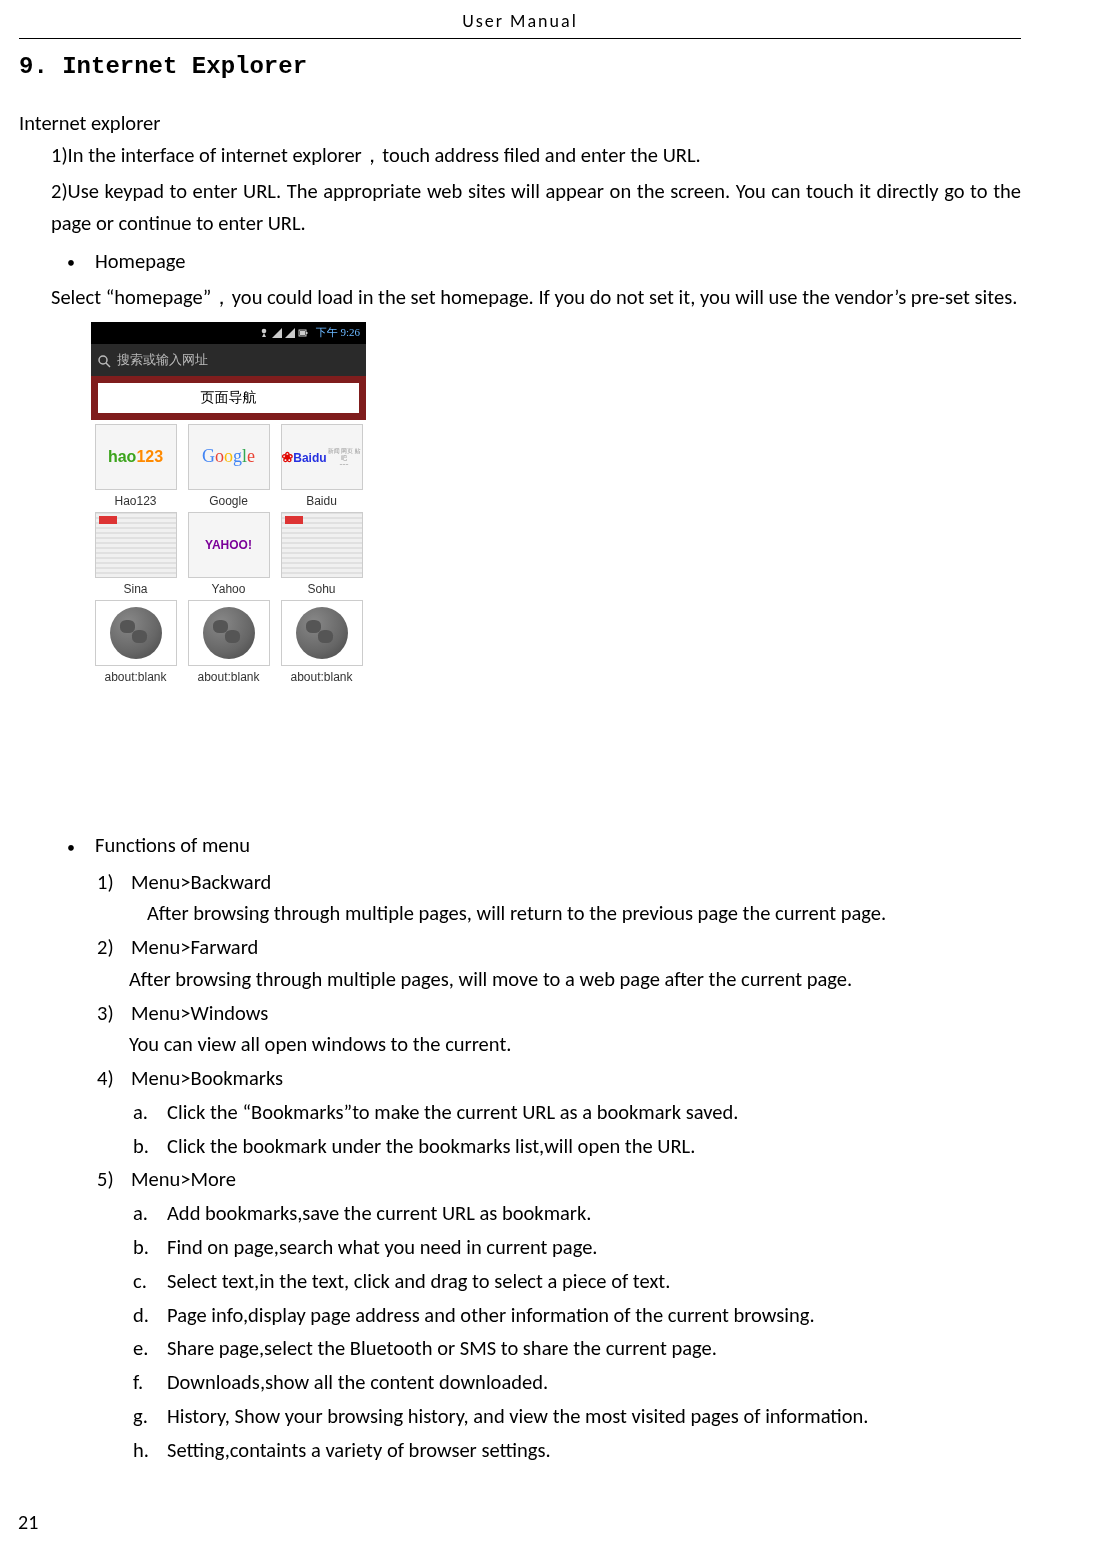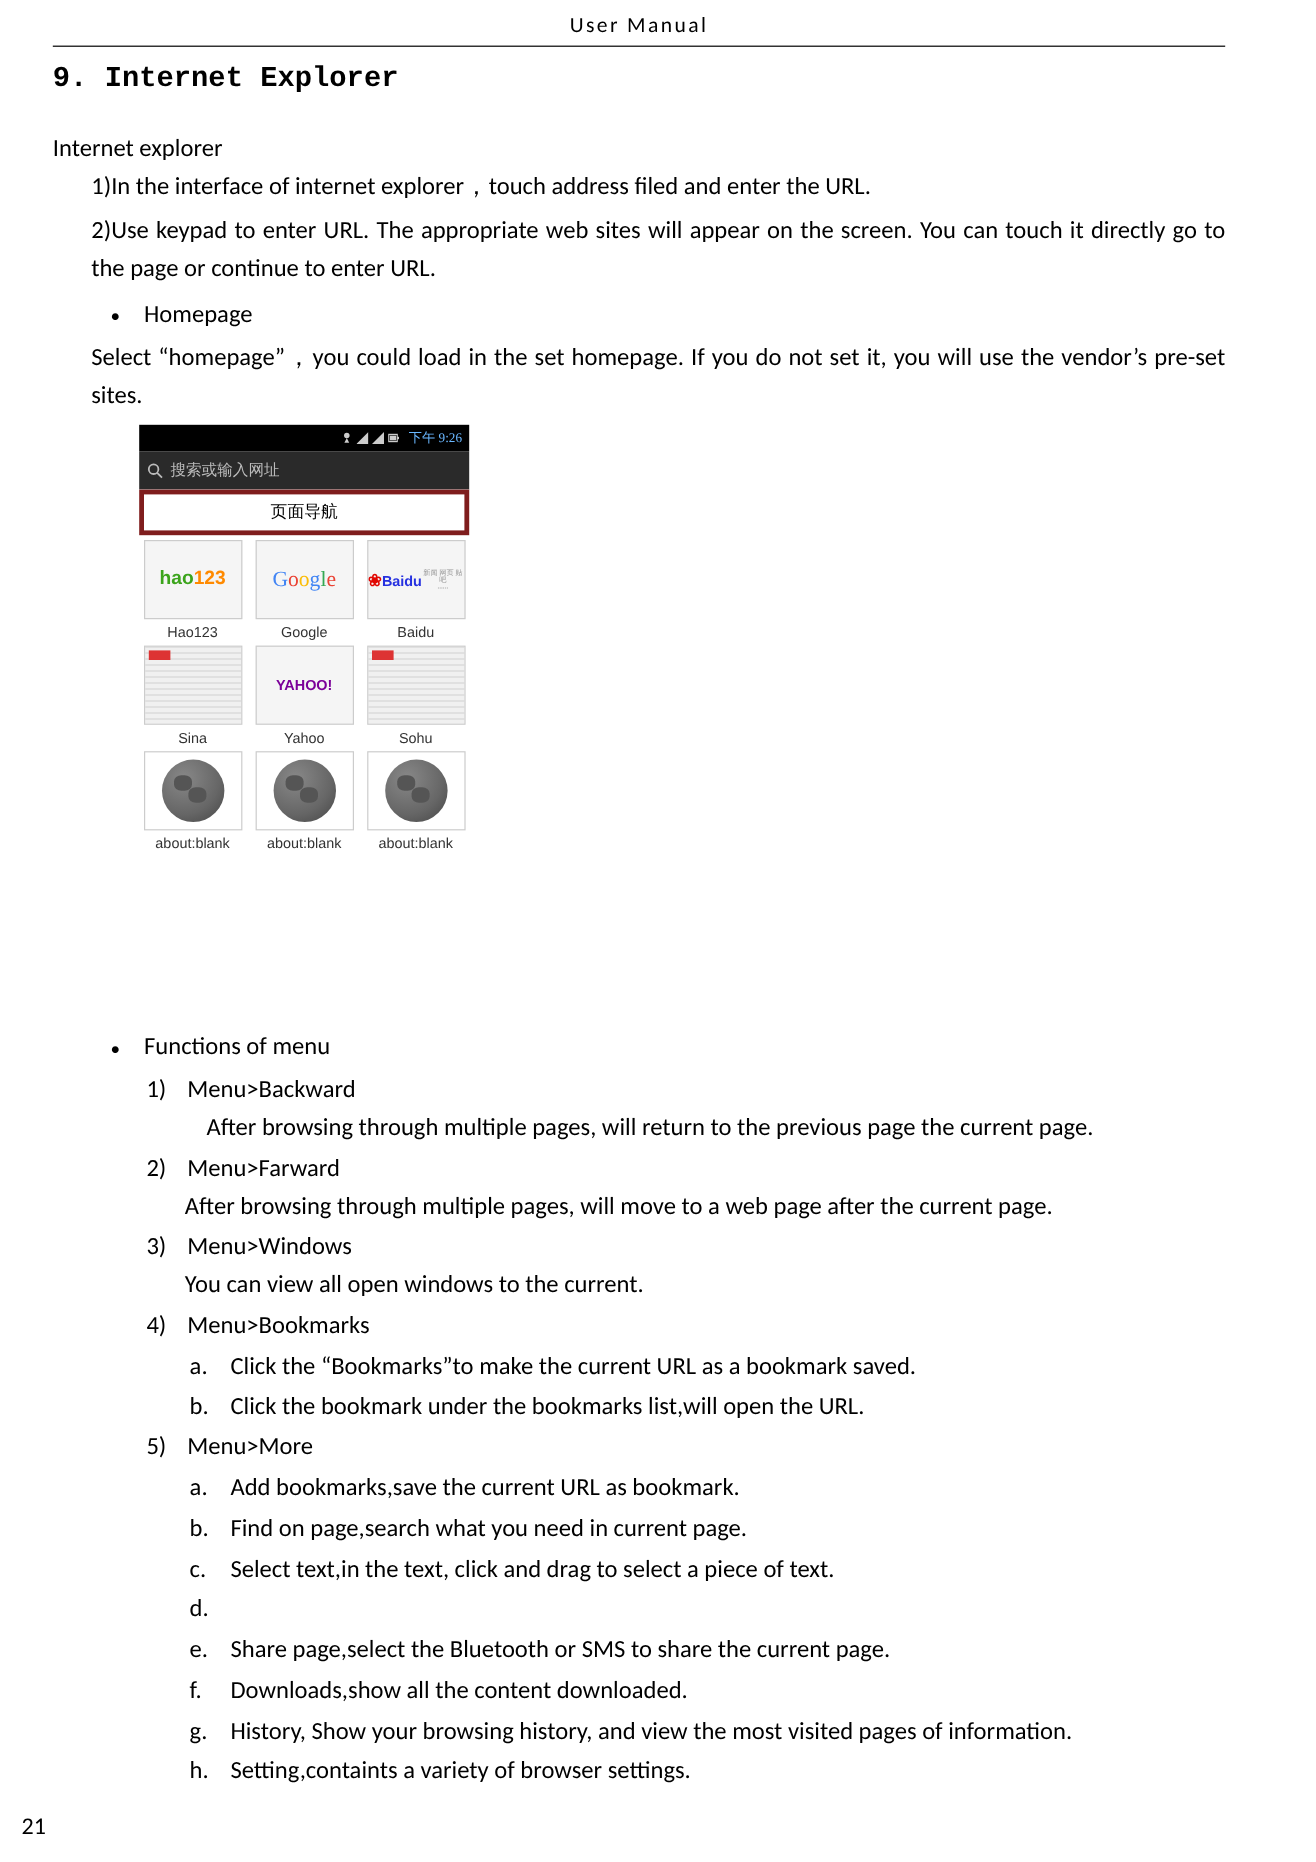--- a/index.html
+++ b/index.html
@@ -7,21 +7,21 @@
     padding: 0;
     font-family: Calibri, Arial, sans-serif;
     background: #fff;
     color: #000;
   }
   .page {
     width: 1061px;
     height: 1552px;
     position: relative;
     box-sizing: border-box;
-    padding: 10px 40px 40px 44px;
+    padding: 10px 40px 40px 19px;
   }
   .header-title {
     text-align: center;
     font-size: 18px;
     letter-spacing: 2px;
     margin-bottom: 6px;
   }
   .header-rule {
     border: none;
     border-top: 1px solid #000;
@@ -106,21 +106,21 @@
     display:flex;
     align-items:center;
     height:32px;
     padding:0 6px;
     gap:6px;
   }
   .addr-ic{width:14px;height:14px;display:inline-block;}
   .addr-text{color:#bbb;font-size:13px;}
   .nav-title{
     background:#fff;
-    border:4px solid #7f1d1d;
+    border:7px solid #7f1d1d;
     text-align:center;
     font-size:14px;
     padding:6px 0;
     font-family: "Microsoft YaHei","SimHei",sans-serif;
   }
   .thumb-grid{
     display:grid;
     grid-template-columns: repeat(3,1fr);
     gap:4px;
     margin-top:4px;
@@ -351,20 +351,21 @@
       <div class="sub-item-row">
         <span class="sub-item-letter">b.</span>
         <span class="sub-item-body">Find on page,search what you need in current page.</span>
       </div>
       <div class="sub-item-row">
         <span class="sub-item-letter">c.</span>
         <span class="sub-item-body">Select text,in the text, click and drag to select a piece of text.</span>
       </div>
       <div class="sub-item-row">
         <span class="sub-item-letter">d.</span>
+        <span class="sub-item-body">Page info,display page address and other information of the current browsing.</span>
       </div>
       <div class="sub-item-row">
         <span class="sub-item-letter">e.</span>
         <span class="sub-item-body">Share page,select the Bluetooth or SMS to share the current page.</span>
       </div>
       <div class="sub-item-row">
         <span class="sub-item-letter">f.</span>
         <span class="sub-item-body">Downloads,show all the content downloaded.</span>
       </div>
       <div class="sub-item-row">

